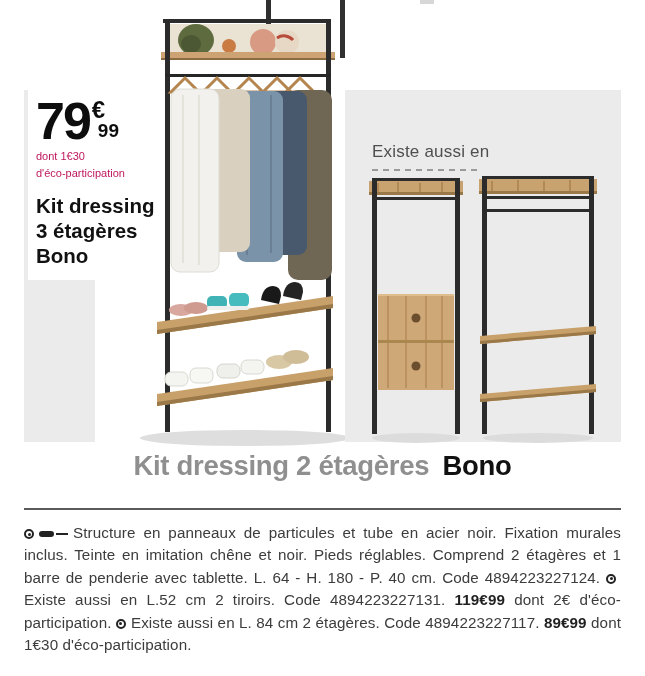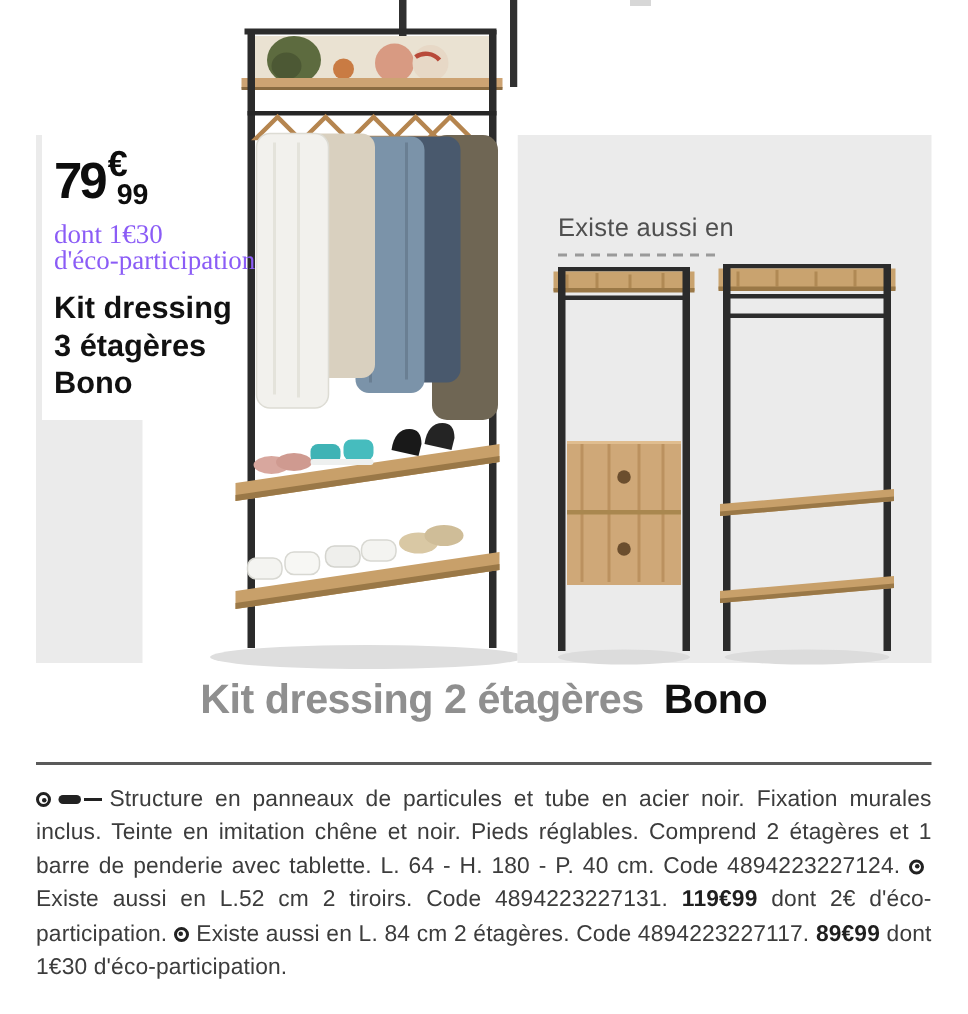--- a/index.html
+++ b/index.html
@@ -11,25 +11,25 @@
   .panel { position:absolute; left:24px; top:90px; width:597px; height:352px; background:#ebebeb; }
   .photo-bg-a { position:absolute; left:28px; top:90px; width:317px; height:190px; background:#ffffff; }
   .photo-bg-b { position:absolute; left:95px; top:90px; width:250px; height:352px; background:#ffffff; }
 
   
   .top-smudge { position:absolute; left:420px; top:0; width:14px; height:4px; background:#d7d7d7; }
 
   
   .price-block { position:absolute; left:36px; top:98px; width:150px; color:#141414; }
   .price-row { display:flex; align-items:flex-start; }
-  .price-main { font-size:34px; font-weight:800; letter-spacing:-2px; line-height:46px; color:#0d0d0d; }
+  .price-main { font-size:52px; font-weight:800; letter-spacing:-2px; line-height:46px; color:#0d0d0d; }
   .price-sup { display:flex; flex-direction:column; margin-left:2px; margin-top:1px; }
   .price-cur { font-size:24px; font-weight:800; line-height:22px; color:#0d0d0d; }
   .price-cents { font-size:19px; font-weight:800; line-height:19px; margin-left:6px; color:#0d0d0d; }
-  .eco { font-size:18px; line-height:16.5px; color:#8b5cf6; margin-top:4px;font-family:Liberation Serif, serif; }
+  .eco { font-size:11px; line-height:16.5px; color:#be185d; margin-top:4px; }
   .pname { font-size:20.5px; font-weight:700; line-height:25px; color:#111; margin-top:12px; }
 
   
   .also { position:absolute; left:372px; top:142px; }
   .also-label { font-size:17px; color:#4f4f4f; letter-spacing:0.2px; }
   .also-dashes { margin-top:7px; width:108px; height:2px;
      background:repeating-linear-gradient(90deg,#9a9a9a 0 6px,transparent 6px 11px); }
 
   
   .img-abs { position:absolute; }

